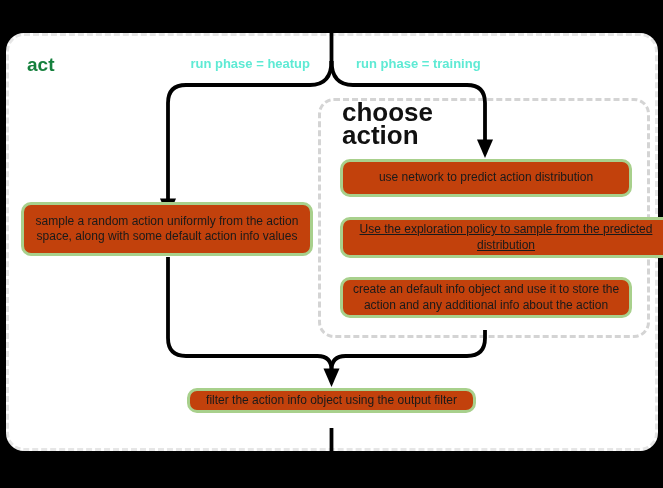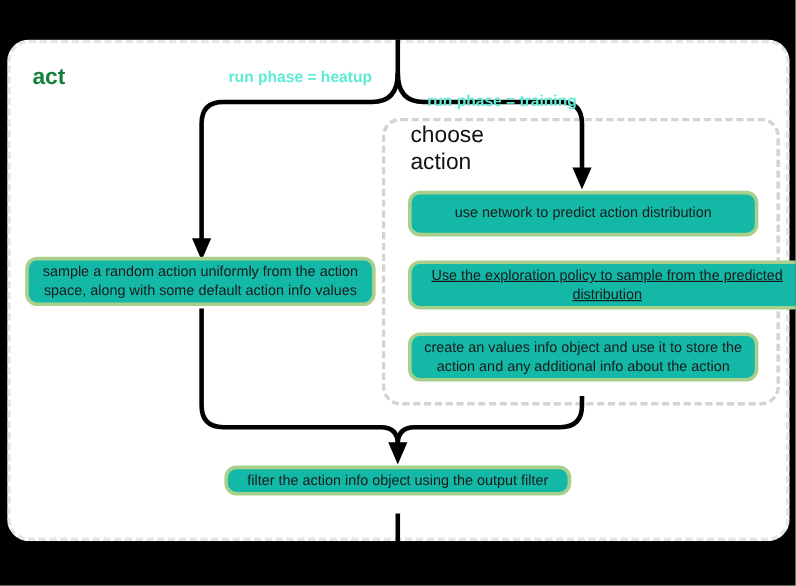--- a/index.html
+++ b/index.html
@@ -24,54 +24,54 @@
     left: 27px; top: 54px;
     font-size: 19px; font-weight: bold; color: #15803d;
   }
   .branch-label {
     position: absolute;
     top: 56px;
     font-size: 13px; font-weight: bold; color: #5eead4;
     white-space: nowrap;
   }
   .branch-label.heatup { left: 160px; width: 150px; text-align: right; }
-  .branch-label.training { left: 356px; text-align: left; margin-top: 20px; }
+  .branch-label.training { left: 356px; text-align: left; }
   .group-box {
     position: absolute;
     left: 318px; top: 98px;
     width: 326px; height: 234px;
     border: 3px dashed #d4d4d4;
     border-radius: 16px;
     background: transparent;
   }
   .group-title {
     position: absolute;
     left: 342px; top: 101px;
     width: 112px;
-    font-size: 19px; font-weight: normal; color: #111111;
+    font-size: 26px; font-weight: bold; color: #111111;
     line-height: 23px;
   }
   .connectors {
     position: absolute;
     left: 0; top: 0;
     width: 663px; height: 488px;
     pointer-events: none;
   }
   .node {
     position: absolute;
     box-sizing: border-box;
-    background: #14b8a6;
+    background: #c2410c;
     border: 3px solid #a8d08c;
     border-radius: 10px;
     display: flex; align-items: center; justify-content: center;
     text-align: center;
     font-size: 12px; color: #1a1a1a;
     line-height: 15.5px;
   }
-  .node-random  { left: 21px;  top: 214px; width: 292px; height: 41px; padding: 0 0; }
+  .node-random  { left: 21px;  top: 202px; width: 292px; height: 54px; padding: 0 0; }
   .node-predict { left: 340px; top: 159px; width: 292px; height: 38px; padding: 0 6px; }
   .node-explore { left: 340px; top: 217px; width: 332px; height: 41px; padding: 0 10px; text-decoration: underline; }
   .node-create  { left: 340px; top: 277px; width: 292px; height: 41px; padding: 0 9px; }
   .node-filter  { left: 187px; top: 388px; width: 289px; height: 25px; padding: 0 2px; }
 </style>
 </head>
 <body>
 
 <div class="panel"></div>
 
@@ -99,15 +99,15 @@
 <div class="branch-label training">run phase = training</div>
 
 <div class="group-title">choose action</div>
 
 <div class="node node-random">sample a random action uniformly from the action space, along with some default action info values</div>
 
 <div class="node node-predict">use network to predict action distribution</div>
 
 <div class="node node-explore">Use the exploration policy to sample from the predicted distribution</div>
 
-<div class="node node-create">create an values info object and use it to store the action and any additional info about the action</div>
+<div class="node node-create">create an default info object and use it to store the action and any additional info about the action</div>
 
 <div class="node node-filter">filter the action info object using the output filter</div>
 
 </body></html>

